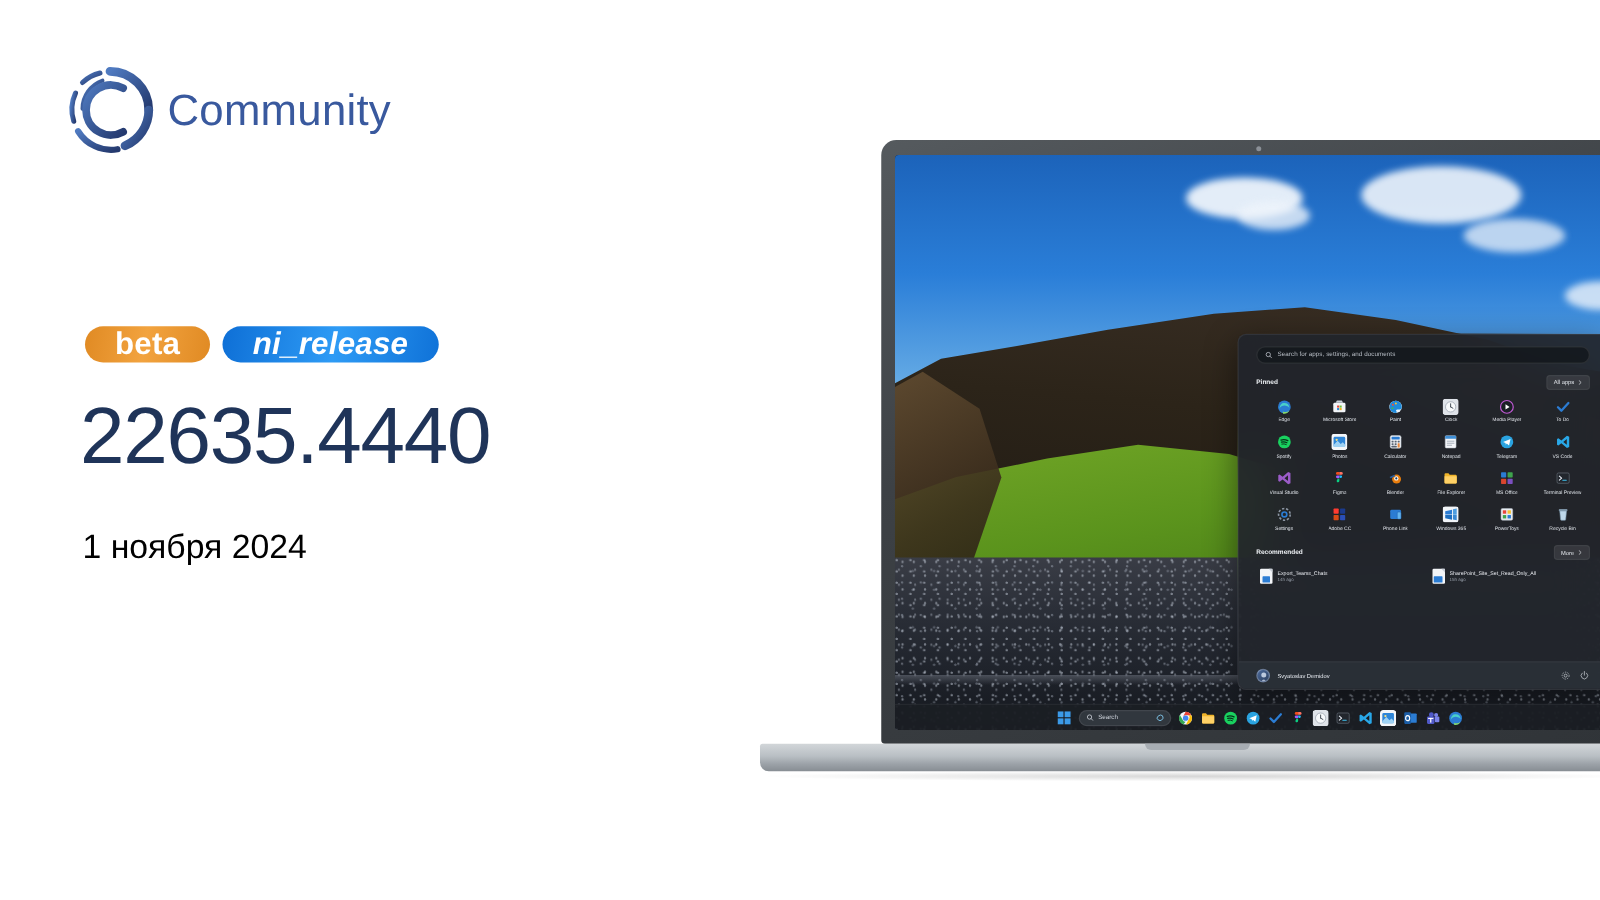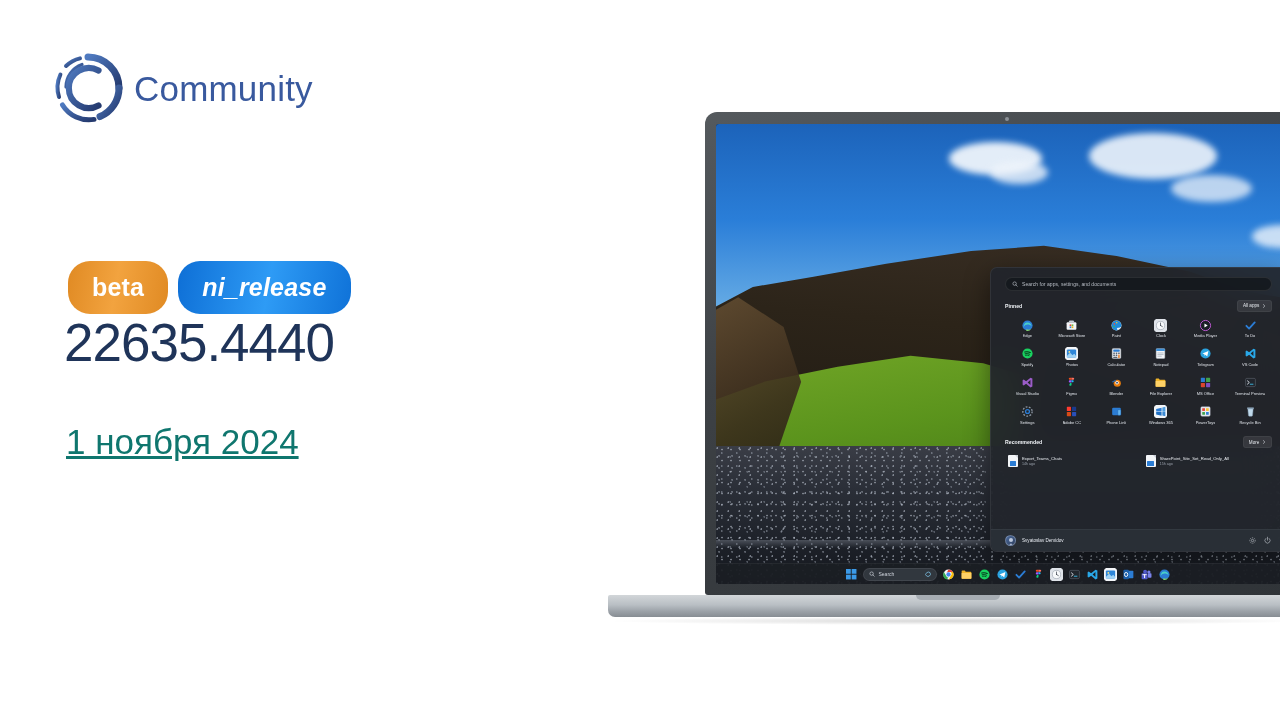--- a/index.html
+++ b/index.html
@@ -11,34 +11,34 @@
   }
   #stage { position: relative; width: 1280px; height: 720px; background: #fff; }
 
   
   .brand { position: absolute; left: 52px; top: 52px; display: flex; align-items: center; gap: 10px; }
   .brand-mark { width: 72px; height: 72px; position: relative; }
   .brand-name { font-size: 35px; color: #39599e; letter-spacing: 0.2px; font-weight: 400; line-height: 1; }
 
   .badges { position: absolute; left: 68px; top: 261px; display: flex; gap: 10px; }
   .badge {
-    height: 53px; border-radius: 22px; display: flex; align-items: center; justify-content: center;
+    height: 29px; border-radius: 22px; display: flex; align-items: center; justify-content: center;
     padding: 0 24px; color: #fff; font-size: 25px; font-weight: 700; letter-spacing: 0.2px;
     white-space: nowrap;
   }
   .badge-beta { background: linear-gradient(100deg, #e08a23 0%, #f2a33f 48%, #e08a23 100%); }
   .badge-branch { background: linear-gradient(100deg, #0e6fd6 0%, #2e9bf5 52%, #0f72d8 100%); font-style: italic; }
 
   .build-number {
     position: absolute; left: 64px; top: 316px;
-    font-size: 53px; font-weight: 400; color: #1f3459; letter-spacing: -1px; line-height: 1;
+    font-size: 64px; font-weight: 400; color: #1f3459; letter-spacing: -1px; line-height: 1;
   }
   .build-date {
     position: absolute; left: 66px; top: 422px;
-    font-size: 35px; color: #0f766e; font-weight: 400; text-decoration: underline;
+    font-size: 27px; color: #000000; font-weight: 400;
   }
 
   
   .laptop { position: absolute; left: 608px; top: 112px; width: 700px; height: 510px; }
   .lid {
     position: absolute; left: 97px; top: 0; width: 603px; height: 483px;
     background: linear-gradient(160deg, #555a5e 0%, #3d4145 40%, #303438 100%);
     border-radius: 12px 12px 3px 3px;
     padding: 12px 9px 11px 11px;
   }

